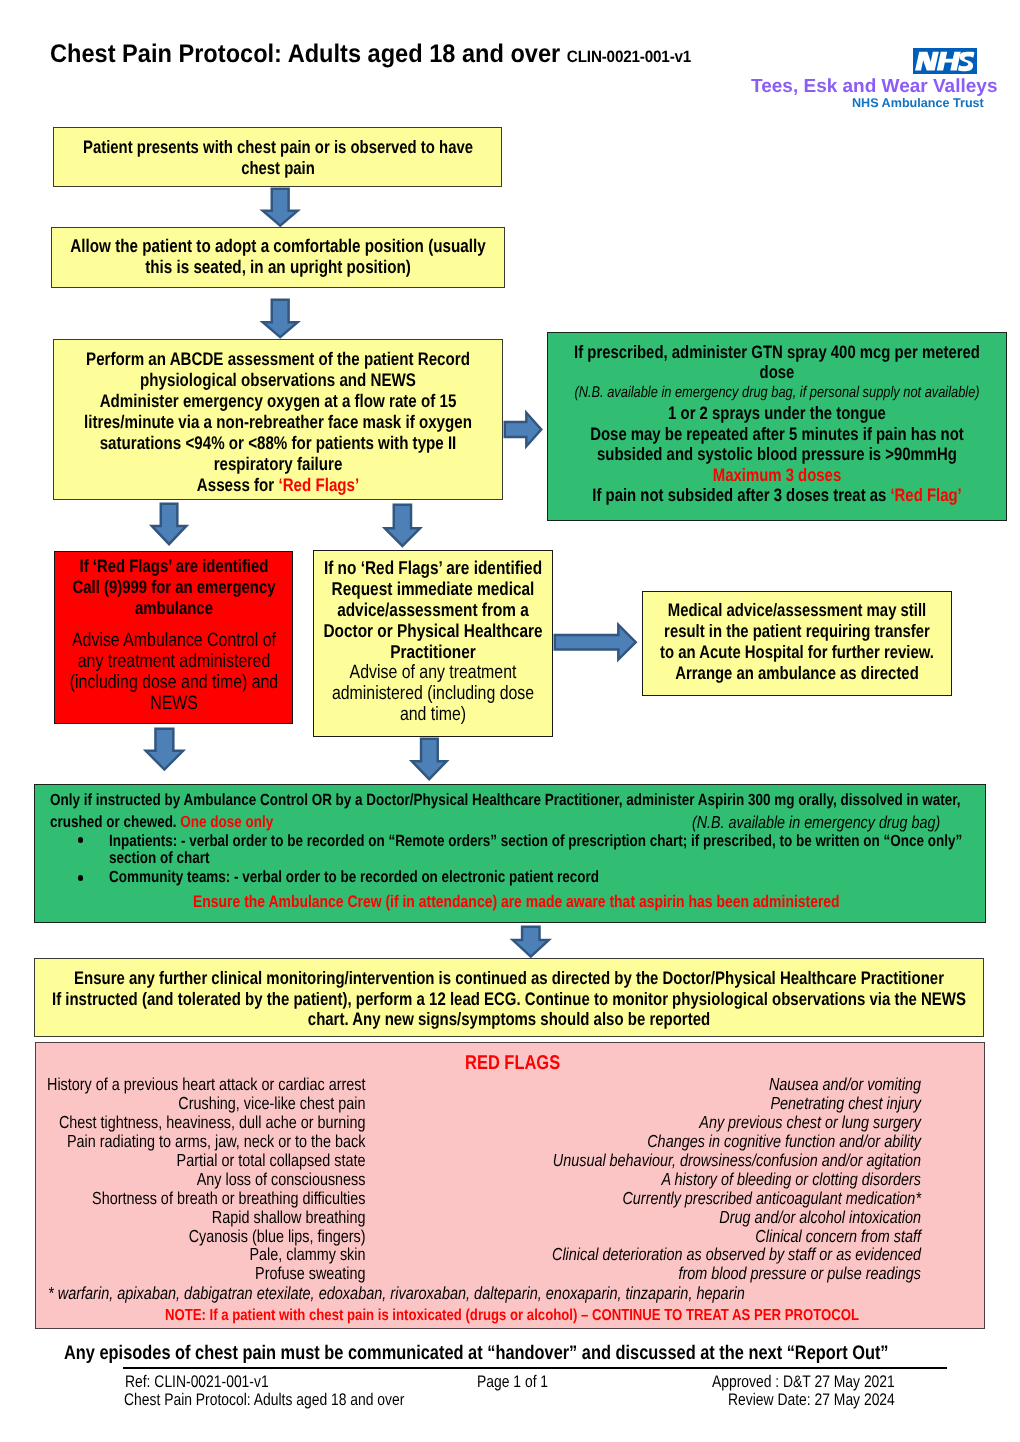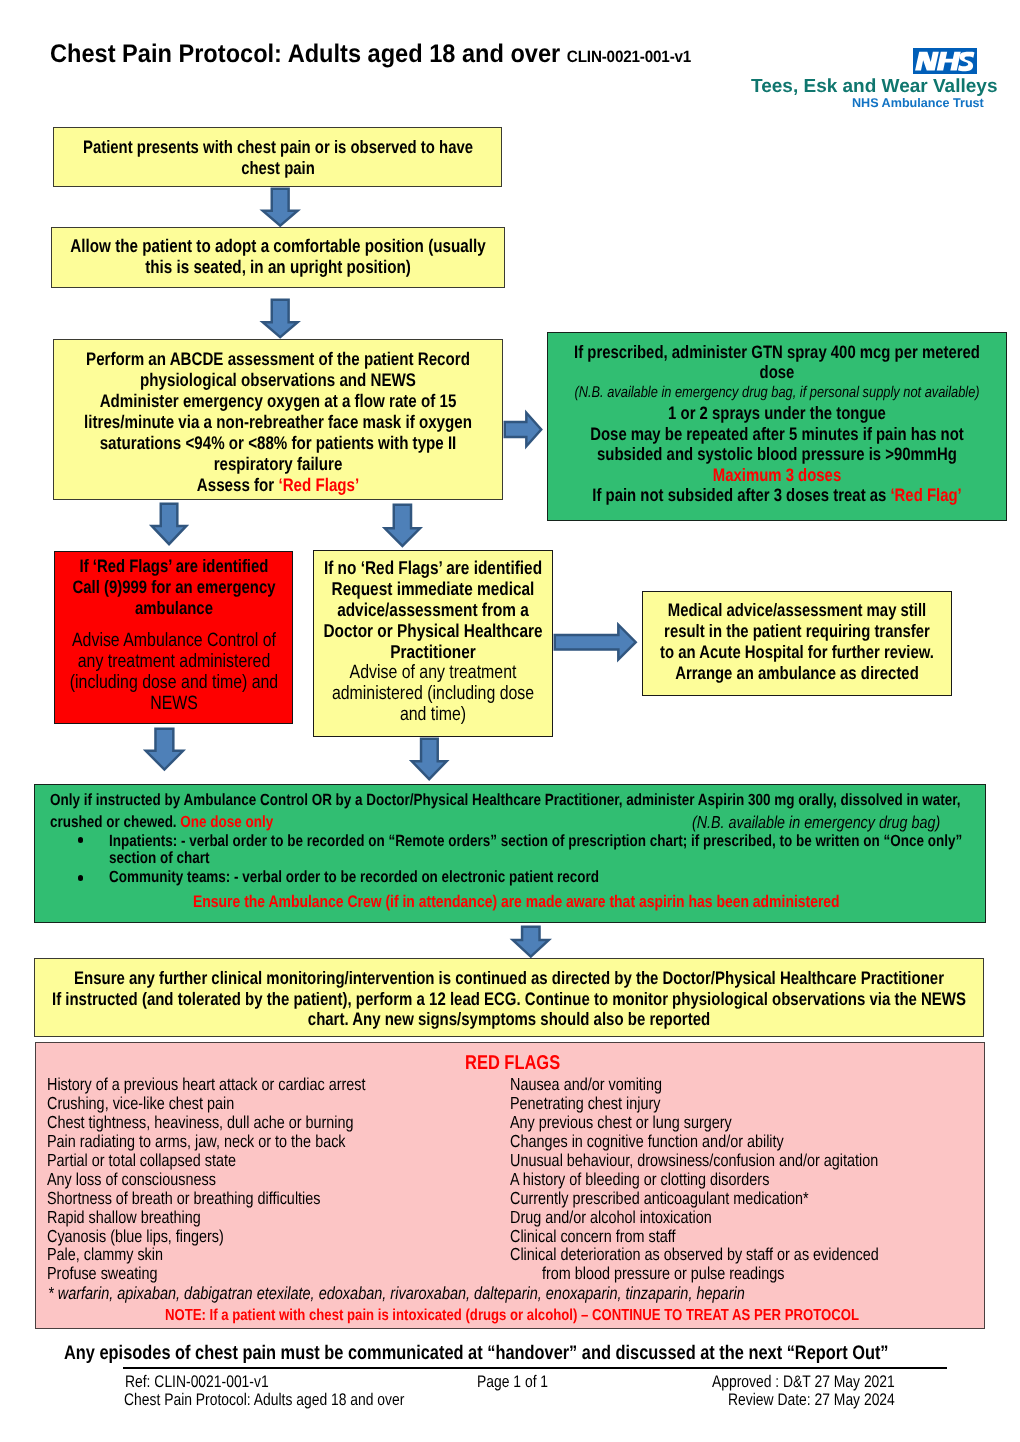--- a/index.html
+++ b/index.html
@@ -18,44 +18,44 @@
   
   #doc-title{position:absolute;left:50px;top:40px;font-size:25.5px;font-weight:bold;
              color:#000;white-space:nowrap;transform:scaleX(0.925);transform-origin:0 0;}
   #doc-title .code{font-size:16.5px;font-weight:bold;letter-spacing:-0.2px;}
   #subtitle{position:absolute;left:84px;top:77px;width:618px;font-size:17px;line-height:20.5px;color:#000;}
   #subtitle a{color:#1414CC;text-decoration:underline;}
 
   
   #nhs-badge{position:absolute;left:913px;top:48px;width:64px;height:26px;}
   #trust-name{position:absolute;left:751px;top:76px;font-size:19px;font-weight:bold;
-              color:#0f766e;white-space:nowrap;}
+              color:#8b5cf6;white-space:nowrap;}
   #trust-type{position:absolute;left:852px;top:96px;font-size:12.6px;font-weight:bold;
               color:#1273C4;white-space:nowrap;}
 
   
   .ft{position:absolute;box-sizing:border-box;text-align:center;font-weight:bold;
       font-size:18px;line-height:21px;}
   .ft div{white-space:nowrap;transform:scaleX(0.828);}
   .ft div.pl{font-weight:normal;font-size:19.2px;line-height:21.2px;}
   .ft div.nb{font-weight:normal;font-style:italic;font-size:15.5px;}
   .ft div.gap{height:11px;}
   .asp{position:absolute;white-space:nowrap;font-weight:bold;font-size:16.3px;line-height:18px;
        transform:scaleX(0.828);transform-origin:0 0;}
   .asp.nb2{font-weight:normal;font-style:italic;font-size:17.3px;}
   .bullet{position:absolute;width:5.6px;height:5.6px;border-radius:50%;background:#000;}
   .ft.ens{font-size:18.1px;line-height:20.6px;}
   .arw{position:absolute;overflow:visible;}
   .arw path{fill:#4E80B8;stroke:#31567F;stroke-width:2.6;stroke-linejoin:miter;}
   #rf-title{position:absolute;left:464.7px;top:1051.5px;font-size:19.9px;font-weight:bold;color:#FF0000;
             white-space:nowrap;transform:scaleX(0.828);transform-origin:0 0;}
-  .rflist{position:absolute;font-size:17.4px;line-height:18.94px;}
+  .rflist{position:absolute;font-size:17.4px;line-height:18.94px;text-align:right;}
   .rflist div{white-space:pre;transform:scaleX(0.828);transform-origin:0 0;}
   #rf-left{left:47px;top:1075px;}
-  #rf-right{left:510px;top:1075px;}
+  #rf-right{left:552px;top:1075px;font-style:italic;}
   #rf-foot{position:absolute;left:47.8px;top:1283px;font-size:17.5px;font-style:italic;
            white-space:nowrap;transform:scaleX(0.828);transform-origin:0 0;}
   #rf-note{position:absolute;left:164.7px;top:1307px;font-size:15.9px;font-weight:bold;color:#FF0000;
            white-space:nowrap;transform:scaleX(0.828);transform-origin:0 0;}
   #foot-banner{position:absolute;left:64px;top:1342px;font-size:19.8px;font-weight:bold;white-space:nowrap;
                transform:scaleX(0.828);transform-origin:0 0;}
   #foot-rule{position:absolute;left:123px;top:1367px;width:824px;height:1.5px;background:#000;}
   .fmeta{position:absolute;font-size:16.8px;white-space:nowrap;transform:scaleX(0.828);transform-origin:0 0;}
   #foot-ref{left:124.5px;top:1372px;}
   #foot-doc{left:124.3px;top:1390px;}

